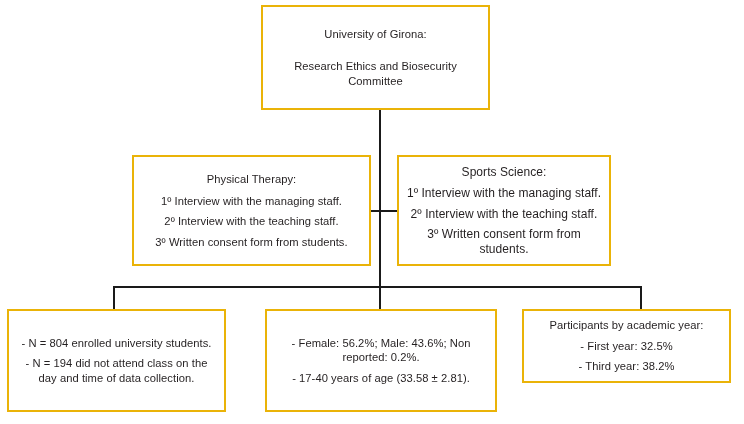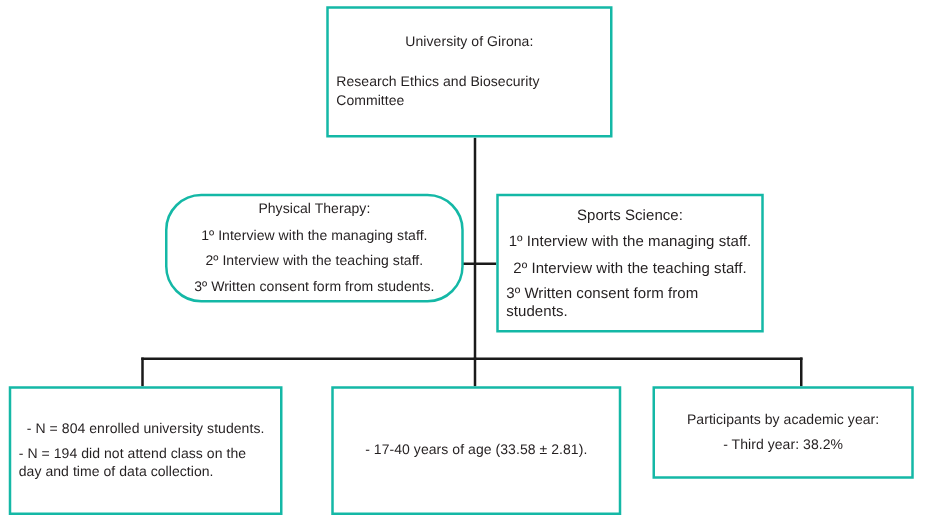--- a/index.html
+++ b/index.html
@@ -17,27 +17,27 @@
     width: 744px;
     height: 424px;
     background: #ffffff;
     overflow: hidden;
   }
 
   
   .node {
     position: absolute;
     box-sizing: border-box;
-    border: 2px solid #14b8a6;
+    border: 2px solid #eab308;
     background: #ffffff;
     display: flex;
     flex-direction: column;
     align-items: center;
     justify-content: center;
-    text-align: left;
+    text-align: center;
     z-index: 3;
   }
   .node .line {
     display: block;
     font-size: 11.2px;
     line-height: 14.5px;
     white-space: pre-line;
     padding: 0 6px;
     letter-spacing: 0.05px;
   }
@@ -48,21 +48,21 @@
     margin-bottom: 1px;
   }
 
   
   #node-ethics-committee {
     left: 261px; top: 5px; width: 229px; height: 105px;
   }
   #node-ethics-committee .line + .line { margin-top: 17px; }
 
   #node-physical-therapy {
-    left: 132px; top: 155px; width: 239px; height: 87px; border-radius: 29px;
+    left: 132px; top: 155px; width: 239px; height: 111px;
   }
   #node-sports-science {
     left: 397px; top: 155px; width: 214px; height: 111px;
   }
   #node-sports-science .line { font-size: 12px; }
 
   #node-enrolled-students {
     left: 7px; top: 309px; width: 219px; height: 103px;
   }
   #node-total-sample {
@@ -121,21 +121,23 @@
     <span class="line">2º Interview with the teaching staff.</span>
     <span class="line">3º Written consent form from students.</span>
   </div>
 
   <div class="node" id="node-enrolled-students">
     <span class="line">- N = 804 enrolled university students.</span>
     <span class="line">- N = 194 did not attend class on the day and time of data collection.</span>
   </div>
 
   <div class="node" id="node-total-sample">
+    <span class="line">- Female: 56.2%; Male: 43.6%; Non reported: 0.2%.</span>
     <span class="line">- 17-40 years of age (33.58 ± 2.81).</span>
   </div>
 
   <div class="node" id="node-academic-year">
     <span class="line">Participants by academic year:</span>
+    <span class="line">- First year: 32.5%</span>
     <span class="line">- Third year: 38.2%</span>
   </div>
 
 </div>
 
 </body></html>

